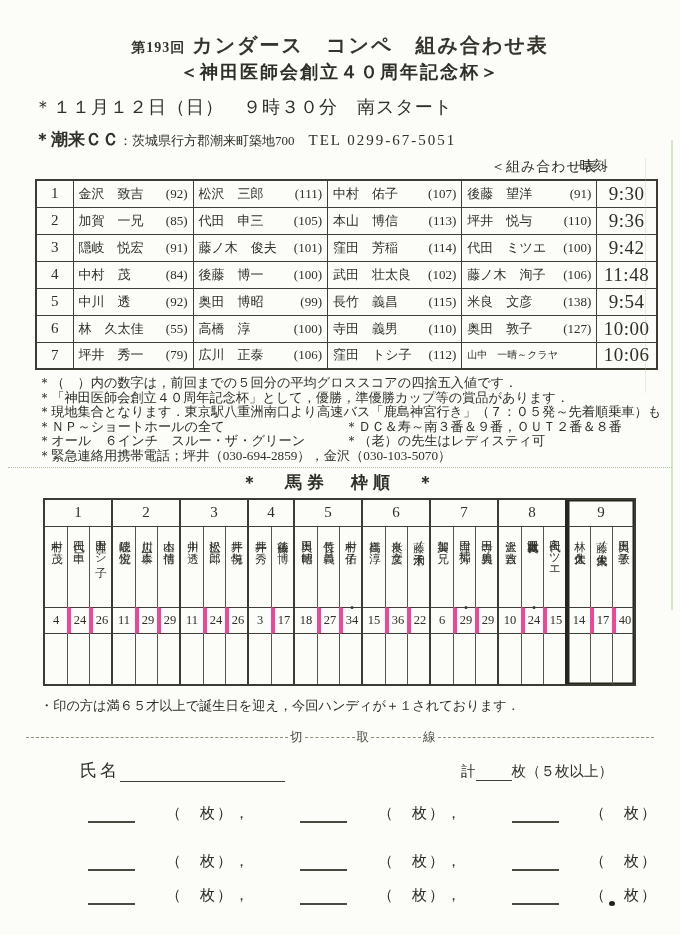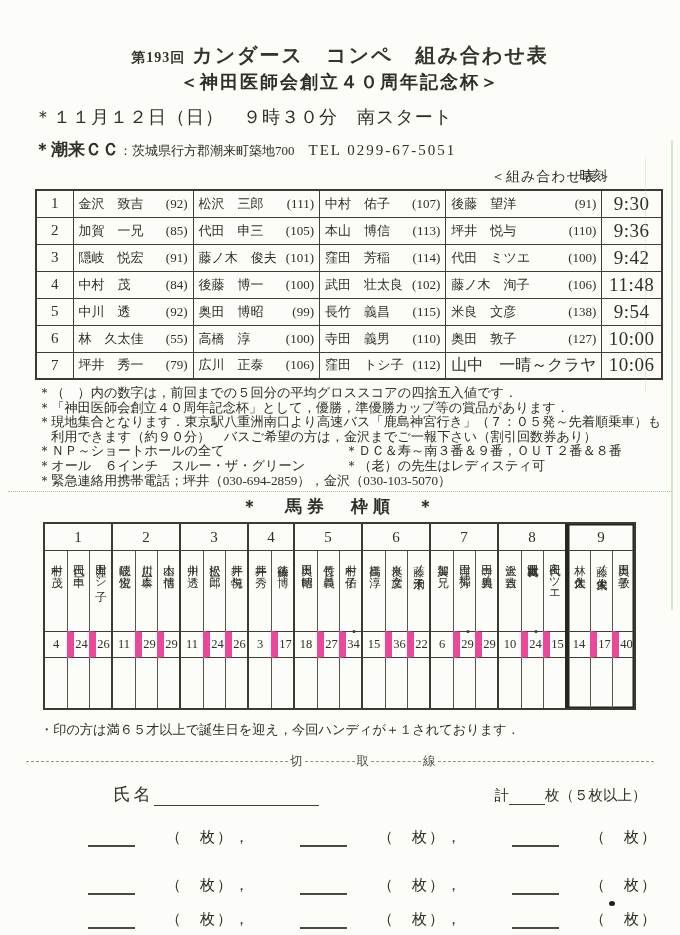--- a/index.html
+++ b/index.html
@@ -3,68 +3,68 @@
 <meta charset="utf-8">
 <style>
   * { box-sizing: border-box; }
   html,body { margin:0; padding:0; background:#fcfcf8; }
   .page {
     position:relative; width:680px; height:935px; overflow:hidden;
     background:#fcfcf8; color:#2f2f28;
     font-family:"Liberation Serif","DejaVu Serif",serif;
   }
   
-  .hdr { padding-top:42px; }
+  .hdr { padding-top:32px; }
   .title-line { text-align:center; font-weight:bold; font-size:20px; letter-spacing:2px; color:#35352d; }
   .title-prefix { font-size:14px; font-weight:bold; letter-spacing:1px; }
   .subtitle { text-align:center; font-weight:bold; font-size:18px; letter-spacing:2px; margin-top:1px; }
   .date-line { margin:11px 0 0 34px; font-weight:normal; font-size:18px; letter-spacing:1px; }
   .venue-line { margin:9px 0 0 34px; font-size:16px; white-space:nowrap; }
   .venue-name { font-weight:bold; font-size:17px; }
   .venue-addr { font-size:13px; }
   .venue-tel { font-size:15px; letter-spacing:2px; margin-left:14px; }
   
   .caption-row { position:relative; height:18px; margin-top:7px; }
   .caption { position:absolute; left:35px; width:577px; text-align:right; font-size:14px; letter-spacing:1px; }
   .time-h { position:absolute; left:563px; width:60px; text-align:center; top:-1px; font-size:13.5px; }
   table.t1 { border-collapse:collapse; margin:3px 0 0 35px; border:2px solid #3b3b34; }
   table.t1 td { border:1.5px solid #3f3f37; height:27px; padding:0; }
   td.no { width:37px; text-align:center; font-size:15px; }
   td.pl { width:120px; }
   .pl-inner { display:flex; justify-content:space-between; align-items:center; padding:0 5px; font-size:13px; white-space:nowrap; overflow:hidden; }
-  .pscore { margin-left:9px; }
+  .pscore { margin-left:17px; }
   td.tm { width:60px; text-align:center; font-size:19px; letter-spacing:0.5px; }
   
   .notes { margin:6px 0 0 38px; font-size:13.2px; line-height:14.6px; white-space:nowrap; }
   .notes .indent { padding-left:13px; }
   .note-pair { display:flex; }
   .note-pair .left { display:inline-block; width:307px; }
   .dotted-sep { margin:3px 8px 0 8px; border-bottom:1px dotted #aebfa0; height:1px; }
   
   .bk-heading { text-align:center; font-size:17px; font-weight:bold; letter-spacing:5px; margin-top:3px; }
   .bk { display:flex; margin:4px 0 0 43px; border:2px solid #3b3b34; width:-moz-fit-content; width:fit-content; }
   .bk-group { display:grid; grid-template-columns:repeat(var(--n),22px); border-left:2px solid #3b3b34; }
   .bk-group:first-child { border-left:none; }
   .bk-group.heavy { border-left:3px solid #26261f; box-shadow:inset 0 0 0 1.5px #26261f; }
   .bk-head { grid-column:1 / -1; height:27px; display:flex; align-items:center; justify-content:center; font-size:15px; border-bottom:1.6px solid #3f3f37; }
   .bk-name { height:80px; border-left:1px solid #55554b; writing-mode:vertical-rl; text-orientation:upright;
              font-size:11.5px; line-height:20px; padding-top:5px; overflow:hidden; }
-  .bk-num  { height:27px; border-left:7px solid #ec4899; border-top:1.6px solid #3f3f37; border-bottom:1.6px solid #3f3f37;
+  .bk-num  { height:27px; border-left:4px solid #ec4899; border-top:1.6px solid #3f3f37; border-bottom:1.6px solid #3f3f37;
              display:flex; align-items:center; justify-content:center; font-size:12.5px; position:relative; }
   .bk-empty{ height:50px; border-left:1px solid #55554b; }
   .fc { border-left:none !important; }
   .dot { position:absolute; top:-2px; left:50%; transform:translateX(-50%); width:3px; height:3px; border-radius:50%; background:#3a3a30; }
   .age-note { margin:11px 0 0 40px; font-size:13.2px; }
   
   .cutline { display:flex; align-items:center; margin:14px 26px 0 26px; color:#4a4a40; font-size:12.5px; }
   .dashes { border-bottom:1.2px dashed #90907e; height:1px; }
   .d-left { flex:0 0 262px; } .d-mid { flex:0 0 50px; } .d-right { flex:1 1 auto; }
   .cutline span.lbl { padding:0 2px; }
   
-  .name-row { display:flex; align-items:baseline; margin:13px 0 0 80px;justify-content:center; }
+  .name-row { display:flex; align-items:baseline; margin:13px 0 0 80px; }
   .name-label { font-size:17px; letter-spacing:3px; }
   .name-line { width:165px; border-bottom:1.5px solid #3f3f37; height:14px; align-self:flex-end; }
   .total { margin-left:176px; font-size:14.5px; display:flex; align-items:baseline; }
   .total-line { width:36px; border-bottom:1.2px solid #3f3f37; height:12px; align-self:flex-end; }
   .t-rows { margin-left:88px; }
   .t-row { display:flex; align-items:baseline; height:22px; }
   .t-row.r1 { margin-top:22px; } .t-row.r2 { margin-top:26px; } .t-row.r3 { margin-top:12px; }
   .t-item { display:flex; align-items:baseline; width:212px; }
   .t-item.last { width:auto; }
   .t-dash { width:47px; border-bottom:2px solid #4a4a40; height:13px; margin-right:31px; align-self:flex-end; }
@@ -279,33 +279,32 @@
             </div>
           </td>
           <td class="pl">
             <div class="pl-inner">
               <span class="pname">窪田　トシ子</span>
               <span class="pscore">(112)</span>
             </div>
           </td>
           <td class="pl">
             <div class="pl-inner">
-              <span class="pname" style="font-size: 16px;">山中　一晴～クラヤ</span>
+              <span class="pname" style="font-size: 10px;">山中　一晴～クラヤ</span>
             </div>
           </td>
           <td class="tm">10:06</td>
         </tr>
       </tbody>
   </table>
 
   <div class="notes" id="notes">
       <div>＊（　）内の数字は，前回までの５回分の平均グロススコアの四捨五入値です．</div>
       <div>＊「神田医師会創立４０周年記念杯」として，優勝，準優勝カップ等の賞品があります．</div>
       <div>＊現地集合となります．東京駅八重洲南口より高速バス「鹿島神宮行き」（７：０５発～先着順乗車）も</div>
-      <div class="indent">利用できます（約９０分）　バスご希望の方は，金沢までご一報下さい（割引回数券あり）</div>
       <div class="note-pair">
         <span class="left">＊ＮＰ～ショートホールの全て</span>
         <span>＊ＤＣ＆寿～南３番＆９番，ＯＵＴ２番＆８番</span>
       </div>
       <div class="note-pair">
         <span class="left">＊オール　６インチ　スルー・ザ・グリーン</span>
         <span>＊（老）の先生はレディスティ可</span>
       </div>
       <div>＊緊急連絡用携帯電話；坪井（030-694-2859），金沢（030-103-5070）</div>
     </div>

